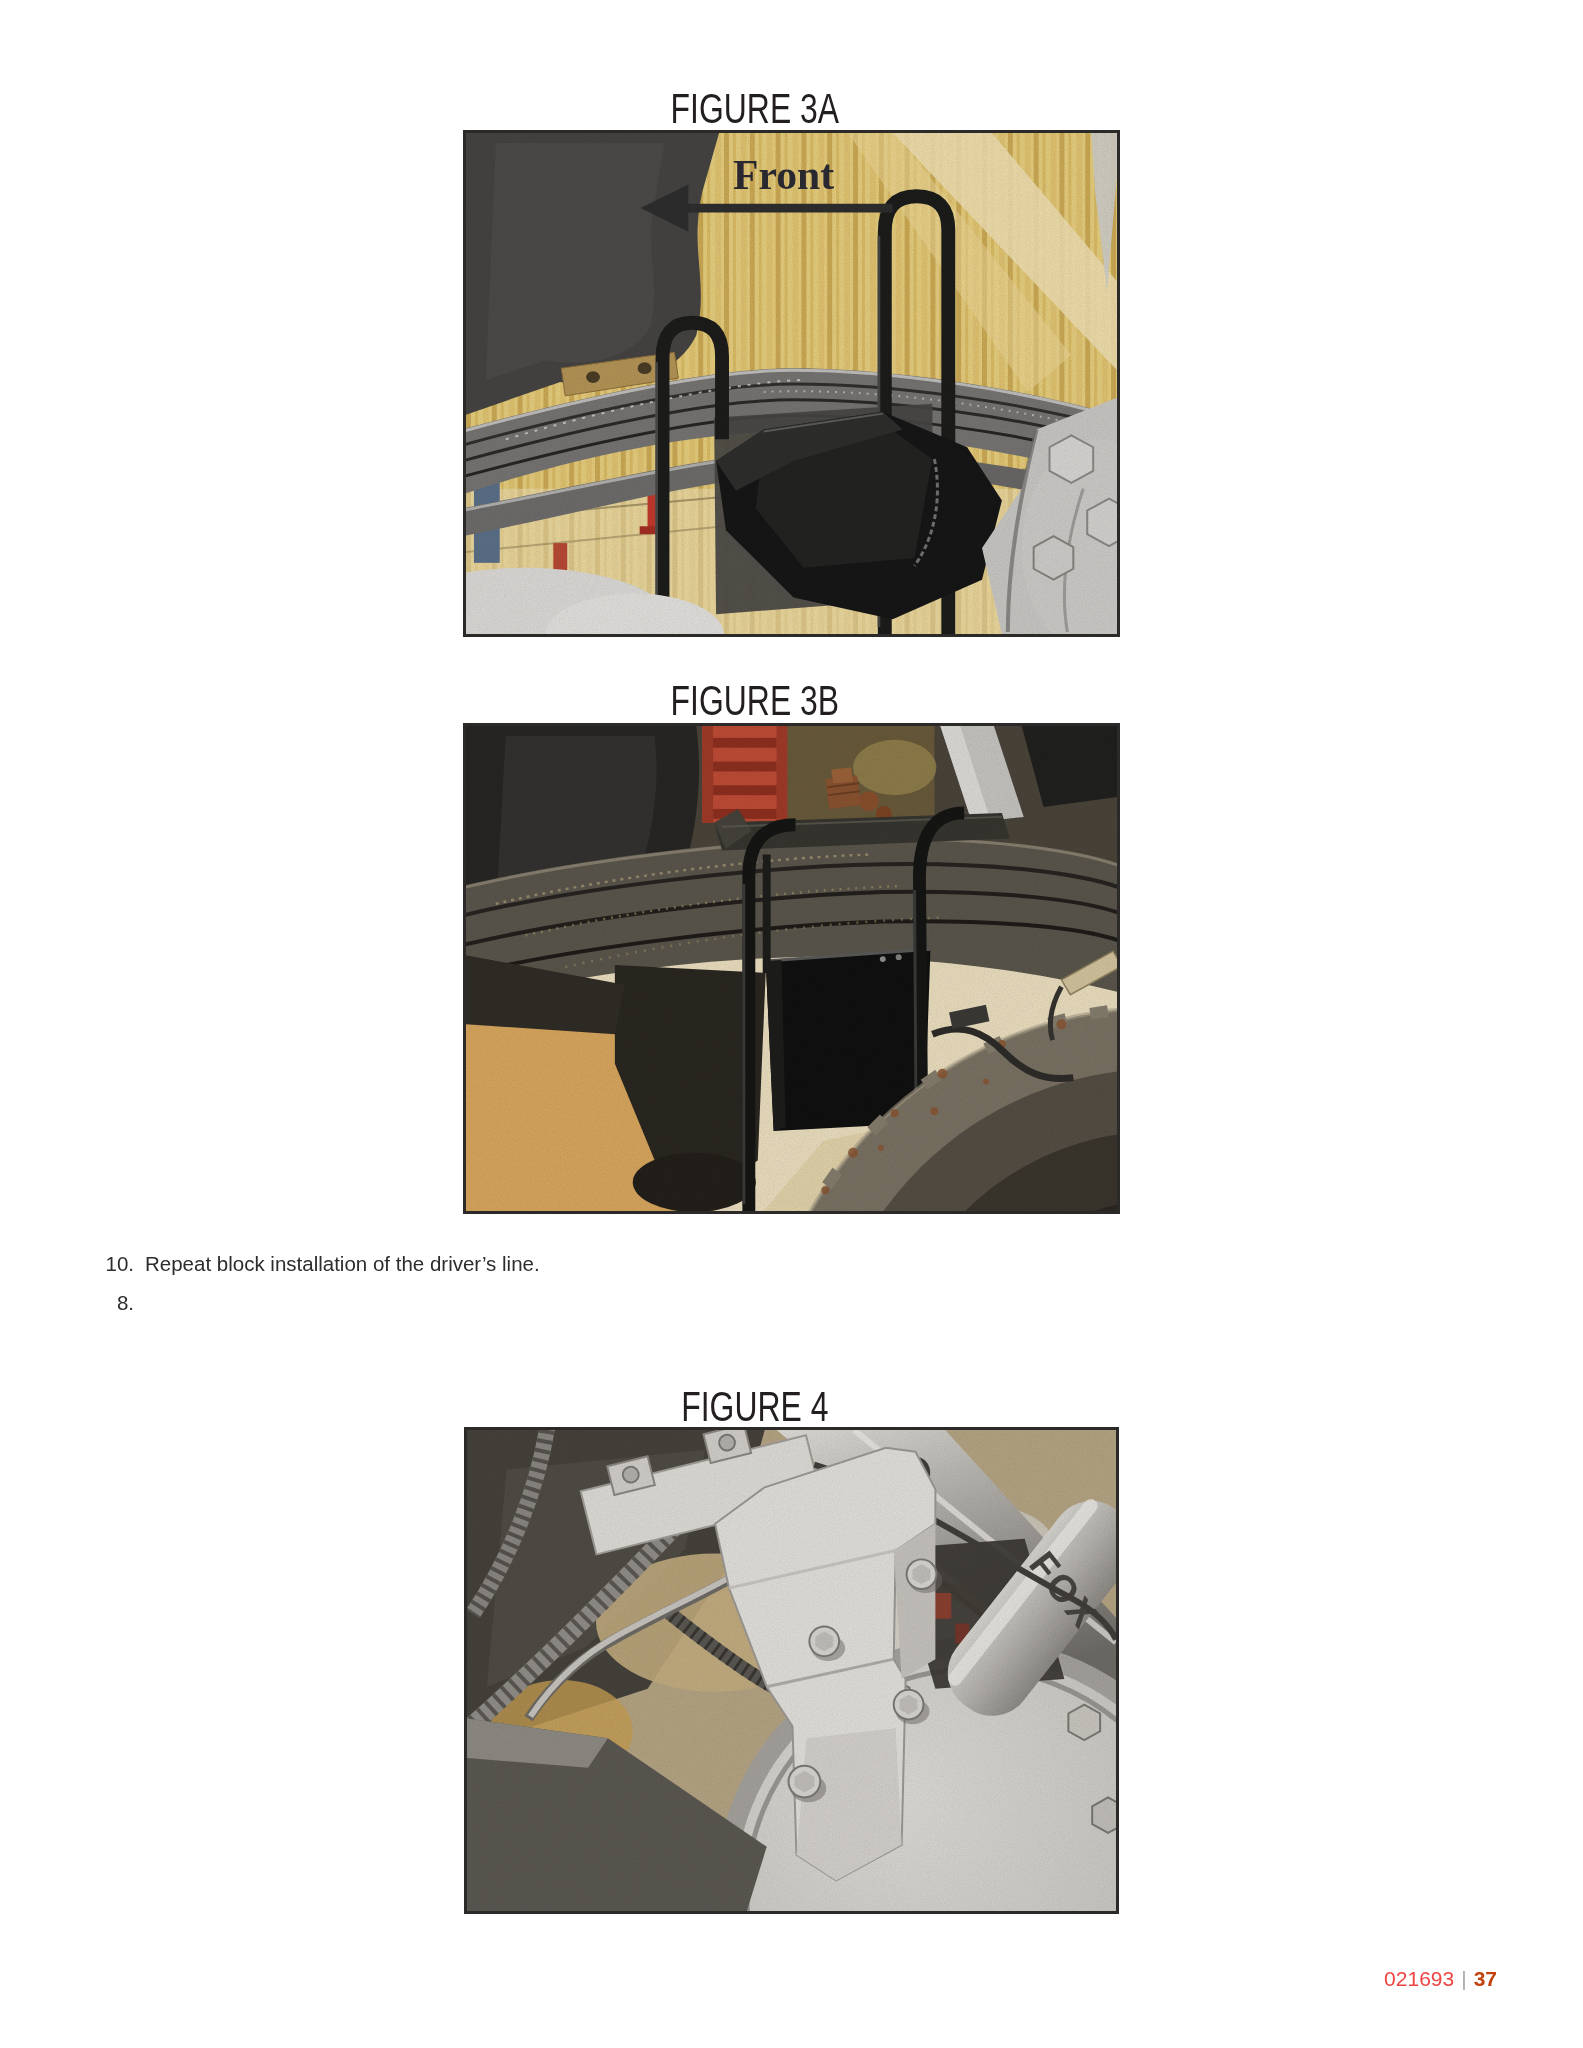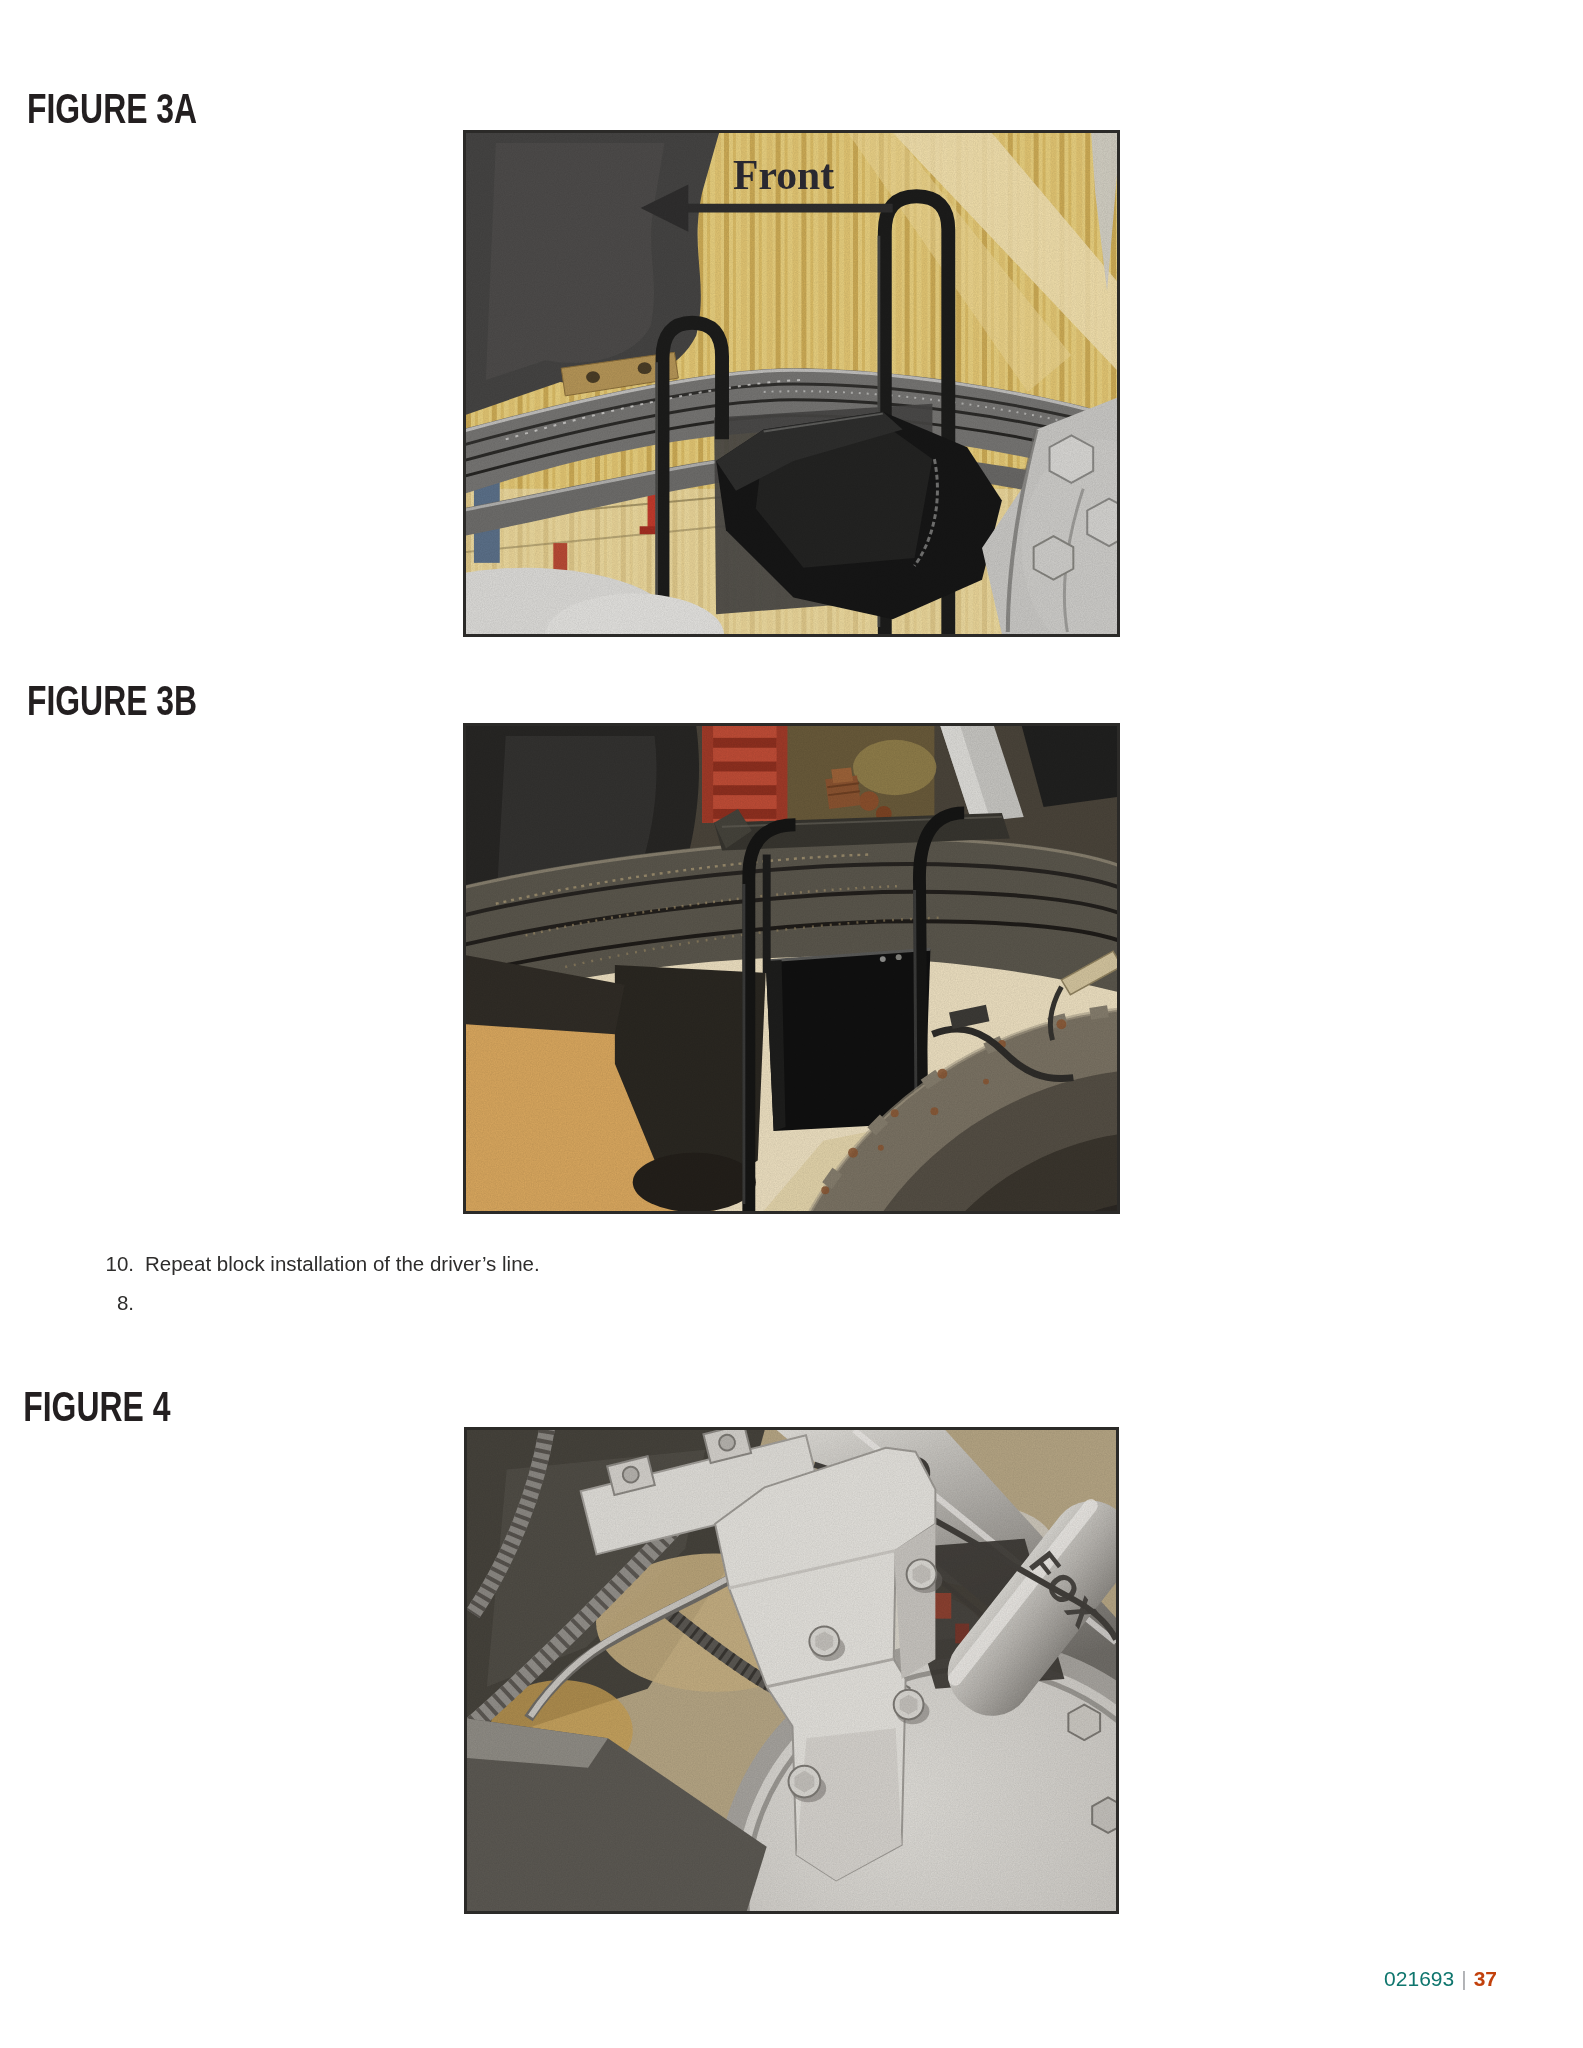--- a/index.html
+++ b/index.html
@@ -1,22 +1,22 @@
 <!DOCTYPE html>
 <html><head>
 <meta charset="utf-8">
 <style>
   html,body{margin:0;padding:0;background:#ffffff;}
   body{
     width:1583px;height:2048px;position:relative;overflow:hidden;
     font-family:"Liberation Sans","DejaVu Sans",sans-serif;color:#2e2d2c;
   }
   .fig-title{
-    position:absolute;left:0;width:1510px;
-    font-weight:bold;font-size:42px;line-height:46px;color:#231f20;
+    position:absolute;left:0;width:1510px;text-align:center;
+    font-weight:normal;font-size:42px;line-height:46px;color:#231f20;
   }
   .fig-title .squeeze{display:inline-block;transform:scaleX(0.76);transform-origin:center;letter-spacing:0px;}
   .photo{
     position:absolute;border:3px solid #2b2a28;box-sizing:border-box;background:#d8c98c;
   }
   .photo svg{display:block;width:100%;height:100%;}
   #photo-3a{left:463px;top:130px;width:657px;height:507px;}
   #photo-3b{left:463px;top:723px;width:657px;height:491px;}
   #photo-4 {left:464px;top:1427px;width:655px;height:487px;}
   #title-3a{top:86px;}
@@ -25,21 +25,21 @@
   .instructions{
     position:absolute;left:88px;top:1247px;width:1340px;
     font-size:20.5px;line-height:33px;color:#2e2d2c;
   }
   .instr-item{position:relative;padding-left:57px;margin-bottom:6px;}
   .instr-item .num{position:absolute;left:0;top:0;width:46px;text-align:right;}
   .page-footer{
     position:absolute;right:86px;top:1966px;font-size:21px;line-height:26px;
     color:#939598;display:flex;align-items:center;gap:7px;
   }
-  .page-footer .doc{color:#0f766e;}
+  .page-footer .doc{color:#ef4444;}
   .page-footer .sep{color:#a7a9ac;font-weight:normal;}
   .page-footer .pg{color:#c2410c;font-weight:bold;}
   .front-label{font-family:"Liberation Serif","DejaVu Serif",serif;font-weight:bold;}
 </style>
 </head>
 <body>
 
 <div id="title-3a" class="fig-title">
   <span class="squeeze">FIGURE 3A</span>
 </div>

